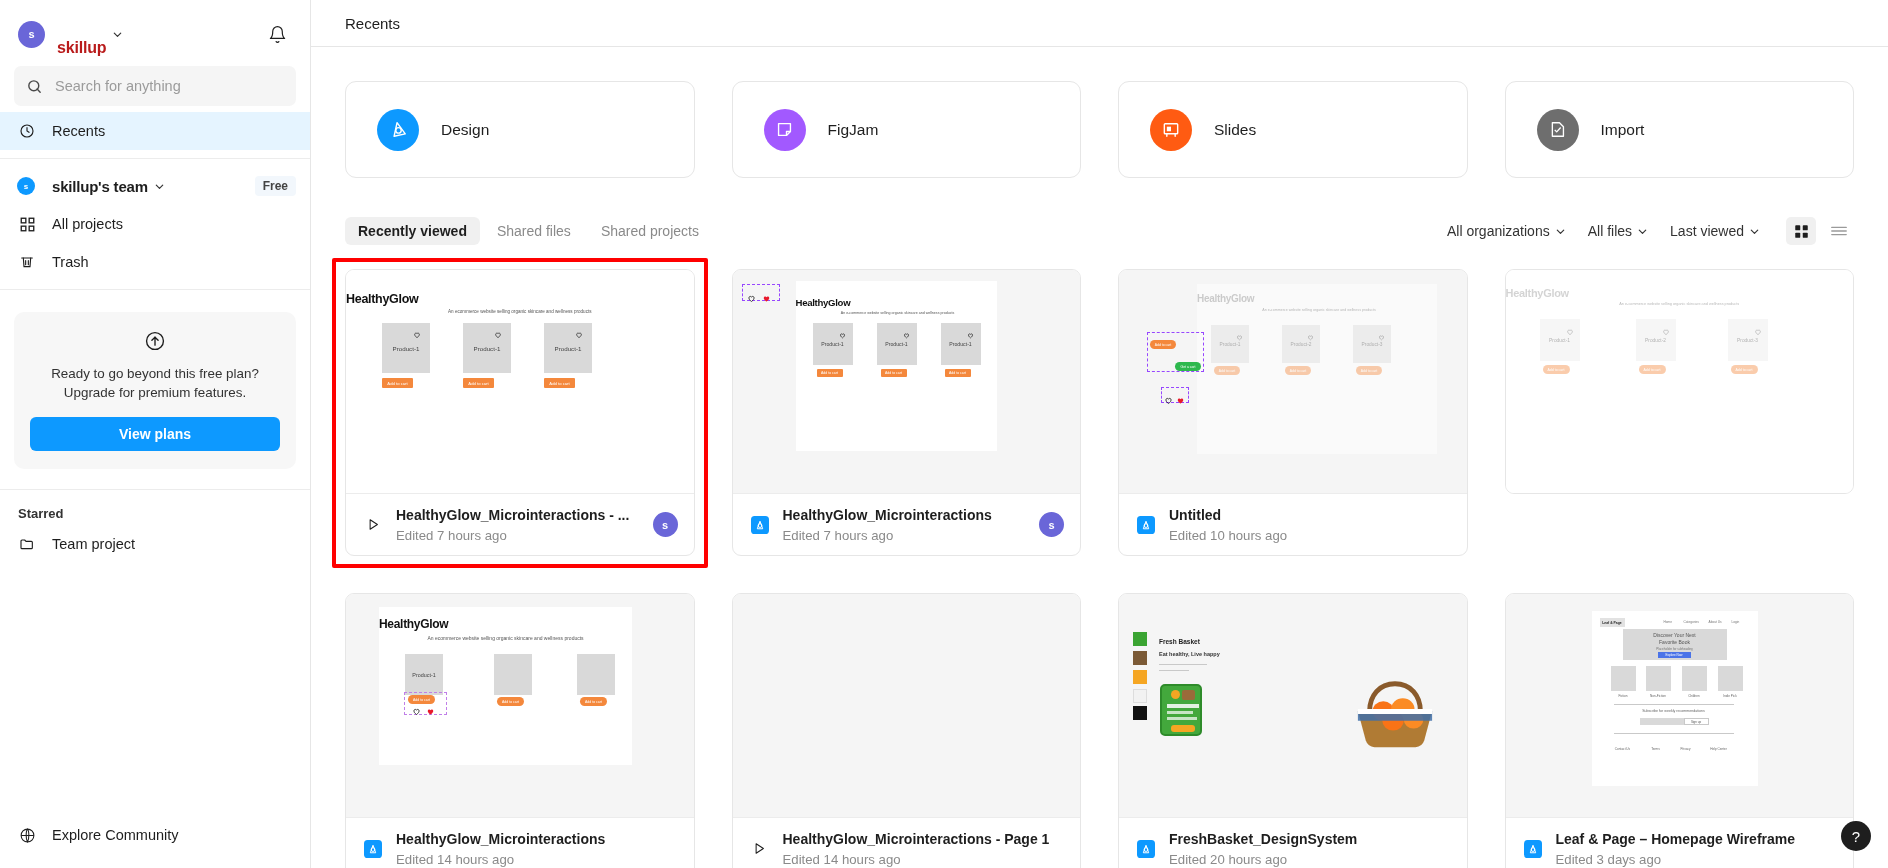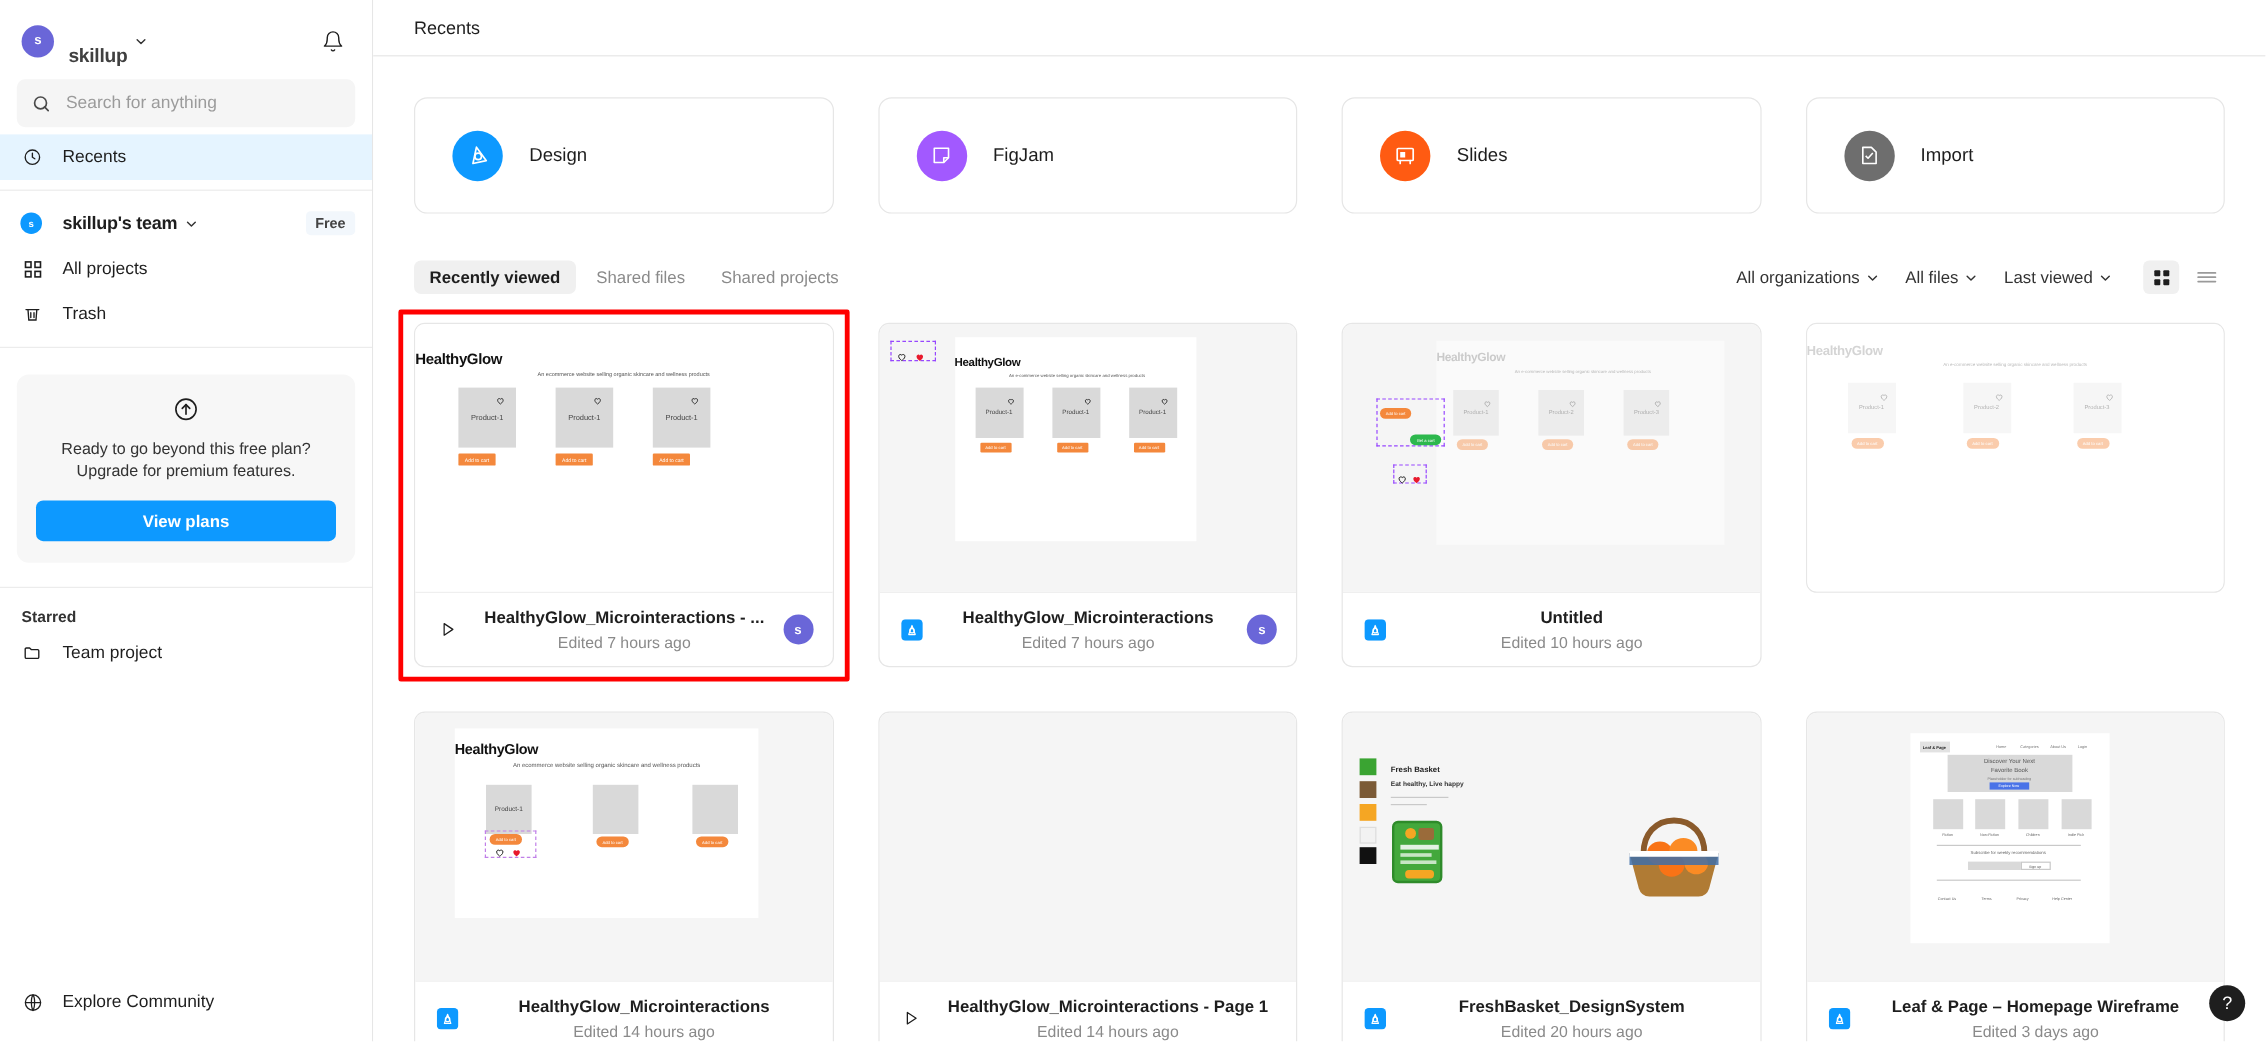--- a/index.html
+++ b/index.html
@@ -24,21 +24,21 @@
   .sb-top { padding: 14px 14px 0 14px; }
   .user-row { display: flex; align-items: center; height: 40px; padding: 0 4px; }
   .avatar {
     width: 27px; height: 27px; border-radius: 50%;
     background: #6A66D8; color: #fff;
     font-size: 11px; font-weight: 700;
     display: flex; align-items: center; justify-content: center;
     flex: none;
   }
   .user-name {
-    margin-left: 12px; font-size: 16px; font-weight: 600; color: #404040;
+    margin-left: 12px; font-size: 16px; font-weight: 600; color: #b91c1c;
     letter-spacing: -0.2px;
     margin-top: 28px;
   }
   .chev { margin-left: 6px; color: #555; display: inline-flex; }
   .bell { margin-left: auto; display: flex; align-items: center; justify-content: center;
           width: 30px; height: 30px; border-radius: 5px; }
 
   .search-box {
     margin: 12px 0 6px 0;
     height: 40px; background: #f5f5f5; border-radius: 7px;
@@ -150,21 +150,21 @@
     border: 1px solid #e6e6e6; border-radius: 9px; overflow: hidden;
     background: #fff; cursor: pointer;
   }
   .thumb { height: 223px; position: relative; overflow: hidden; background: #fff; }
   .thumb.gray { background: #f5f5f5; }
   .card-meta {
     height: 62px; border-top: 1px solid #ececec; display: flex; align-items: center;
     padding: 0 16px;
   }
   .meta-icon { width: 22px; flex: none; display: flex; align-items: center; justify-content: center; }
-  .meta-text { margin-left: 12px; min-width: 0; flex: 1; text-align: center; }
+  .meta-text { margin-left: 12px; min-width: 0; flex: 1; }
   .meta-title {
     font-size: 14px; font-weight: 700; color: #1e1e1e;
     white-space: nowrap; overflow: hidden; text-overflow: ellipsis;
   }
   .meta-sub { font-size: 13.2px; color: #8a8a8a; margin-top: 4px; }
   .meta-avatar {
     width: 25px; height: 25px; border-radius: 50%; background: #6A66D8; color: #fff;
     font-size: 11px; font-weight: 700; display: flex; align-items: center;
     justify-content: center; flex: none; margin-left: 8px;
   }

